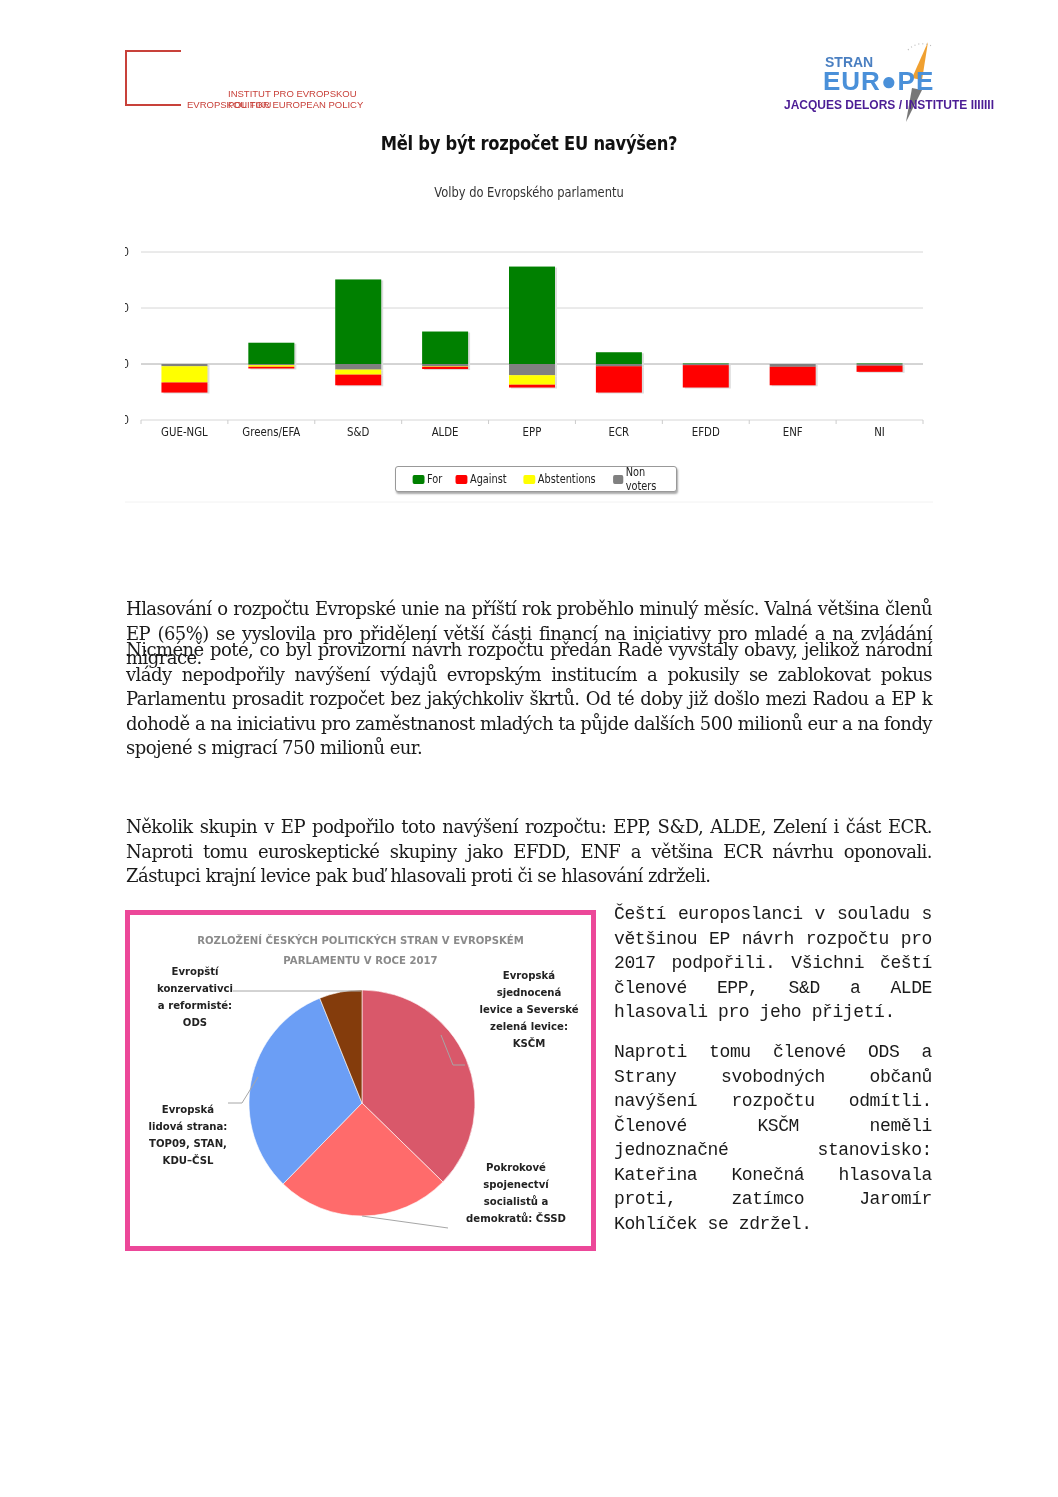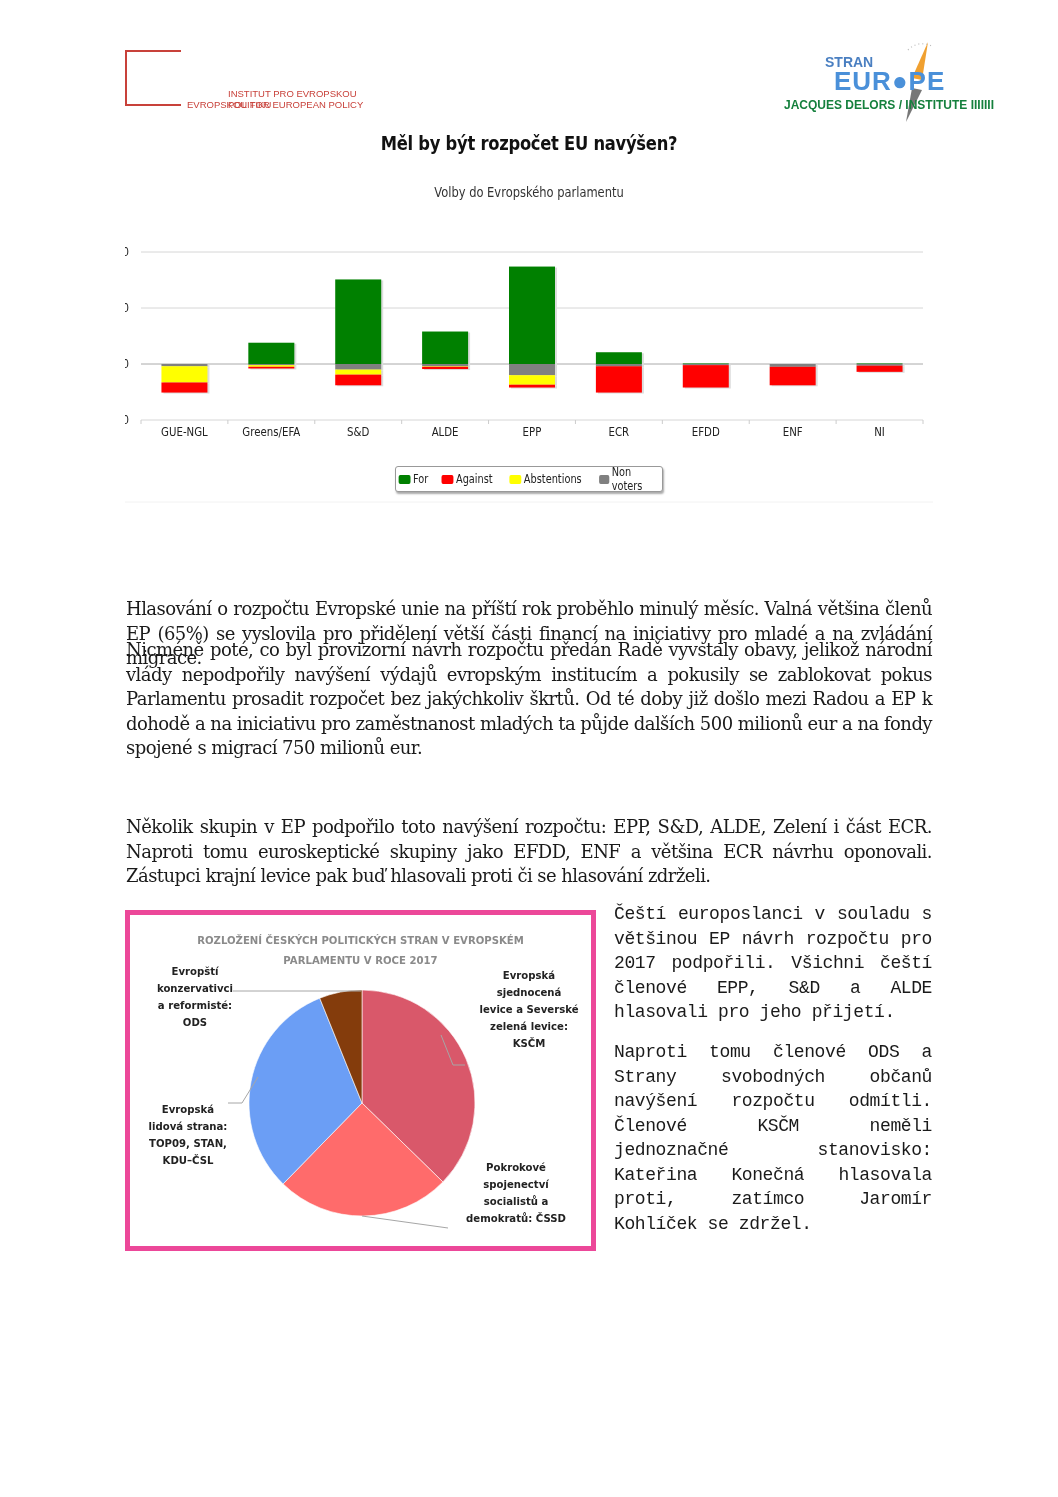--- a/index.html
+++ b/index.html
@@ -5,29 +5,29 @@
   html, body { margin:0; padding:0; background:#fff; }
   body { width:1058px; height:1497px; position:relative; overflow:hidden; font-family:"DejaVu Serif", serif; color:#222; }
   .abs { position:absolute; }
   
   #logo-europeum { left:125px; top:48px; width:260px; height:62px; }
   #logo-europeum .box { position:absolute; left:0; top:2px; width:56px; height:56px; border:2px solid #c8413a; box-sizing:border-box; border-right:none; }
   #logo-europeum .word { position:absolute; left:60px; top:0; font-family:"DejaVu Sans", sans-serif; font-weight:200; font-size:34px; letter-spacing:1px; color:#c8413a; line-height:40px; }
   #logo-europeum .sub { position:absolute; left:62px; font-family:"Liberation Sans", sans-serif; font-size:9.5px; color:#c8413a; line-height:11px; }
   #logo-notre { left:780px; top:36px; width:210px; height:90px; }
   #logo-notre .notre { position:absolute; left:45px; top:18px; font-family:"Liberation Sans", sans-serif; font-weight:bold; font-size:14px; color:#4a7fc1; }
-  #logo-notre .europe { position:absolute; left:54px; top:30px; font-family:"Liberation Sans", sans-serif; font-weight:bold; font-size:26px; color:#4a90d9; letter-spacing:1px; }
-  #logo-notre .jd { position:absolute; left:4px; top:62px; font-family:"Liberation Sans", sans-serif; font-weight:bold; font-size:12px; color:#15803d; white-space:nowrap; }
+  #logo-notre .europe { position:absolute; left:43px; top:30px; font-family:"Liberation Sans", sans-serif; font-weight:bold; font-size:26px; color:#4a90d9; letter-spacing:1px; }
+  #logo-notre .jd { position:absolute; left:4px; top:62px; font-family:"Liberation Sans", sans-serif; font-weight:bold; font-size:12px; color:#4c1d95; white-space:nowrap; }
   #logo-notre .needle { position:absolute; left:118px; top:2px; }
   
   #doc-title { left:0; width:1058px; top:132px; text-align:center; font-family:"DejaVu Sans", sans-serif; font-weight:bold; font-size:19px; color:#111; letter-spacing:-0.3px; transform:scaleX(0.86); }
   #doc-subtitle { left:0; width:1058px; top:184px; text-align:center; font-family:"DejaVu Sans", sans-serif; font-size:14px; color:#333; transform:scaleX(0.82); }
   
   #bar-chart { left:125px; top:236px; width:810px; height:270px; }
-  .legend-box { position:absolute; left:395px; top:466px; width:266px; height:24px; border:1px solid #999; border-radius:3px; box-shadow:1px 2px 2px #aaa; background:#fff; display:flex; align-items:center; justify-content:center; gap:6px; font-family:"DejaVu Sans", sans-serif; font-size:11.5px; }
+  .legend-box { position:absolute; left:395px; top:466px; width:266px; height:24px; border:1px solid #999; border-radius:3px; box-shadow:1px 2px 2px #aaa; background:#fff; display:flex; align-items:center; justify-content:center; gap:6px; font-family:"DejaVu Sans", sans-serif; font-size:11.5px;padding-left:14px; }
   .legend-item { display:flex; align-items:center; gap:3px; transform:scaleX(0.85); }
   .legend-swatch { display:inline-block; width:14px; height:9px; border-radius:2px; }
   
   .para { position:absolute; left:126px; width:806px; font-family:"DejaVu Serif", serif; font-size:18px; line-height:24.5px; text-align:justify; color:#1a1a1a; letter-spacing:-0.55px; word-spacing:0px; }
   #p1 { top:551px;margin-top:46px; }
   #p2 { top:638px; }
   #p3 { top:815px; }
   .right-para { position:absolute; left:614px; width:318px; font-family:Liberation Mono, monospace; font-size:18px; line-height:24.5px; text-align:justify; color:#1a1a1a; letter-spacing:-0.4px; }
   #p4 { top:902px; }
   #p5 { top:1040px; }

